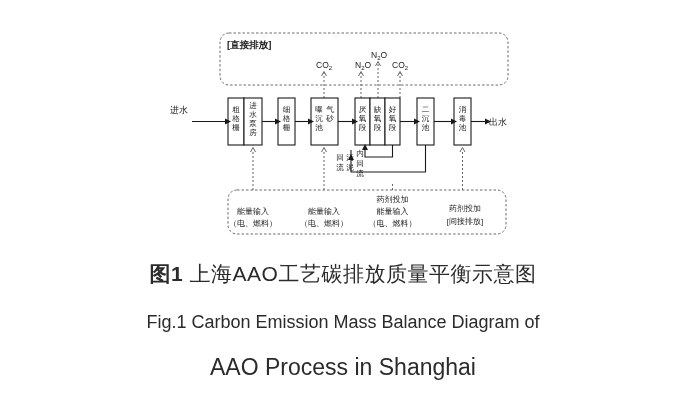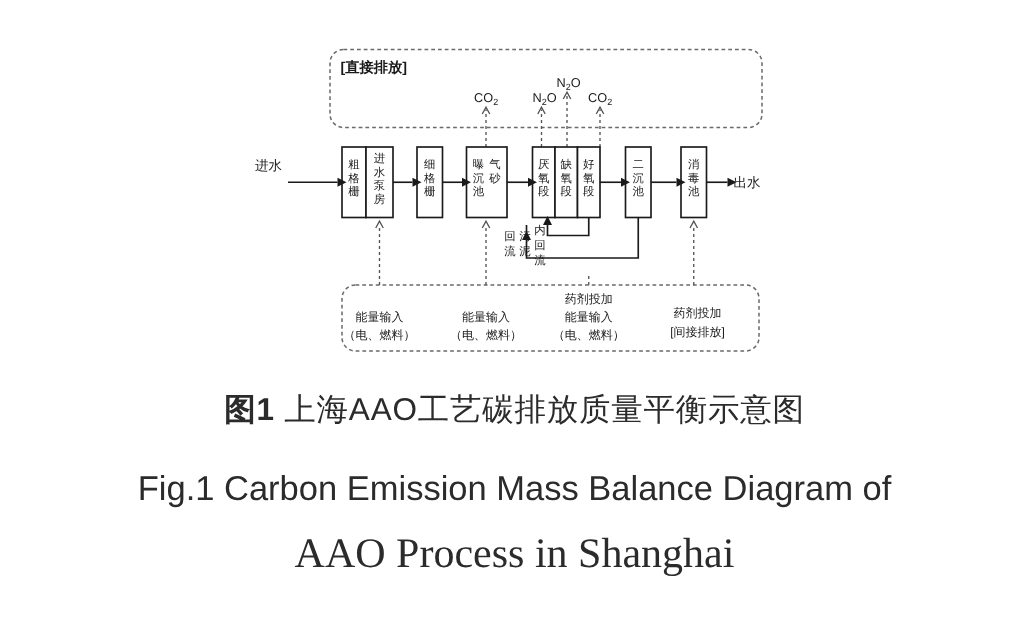--- a/index.html
+++ b/index.html
@@ -8,22 +8,22 @@
     font-family:"Liberation Sans","DejaVu Sans",sans-serif;
     color:#1d1d1d;overflow:hidden;position:relative;
   }
   #figure{position:absolute;left:0;top:0;width:686px;height:419px;}
   .cap{
     position:absolute;left:0;width:686px;text-align:center;
     color:#2b2b2b;line-height:1.15;
   }
   #cap-cn{top:262px;font-size:21px;letter-spacing:.5px;}
   #cap-cn .num{font-weight:bold;margin-top:19px;}
-  #cap-en1{top:312px;font-size:23px;}
-  #cap-en2{top:354px;font-size:28px;font-family:Liberation Serif, serif;}
+  #cap-en1{top:312px;font-size:18px;}
+  #cap-en2{top:354px;font-size:23px;}
   svg text{font-family:"Liberation Sans","DejaVu Sans",sans-serif;fill:#1a1a1a;}
 </style>
 </head>
 <body>
 
 <svg id="figure" viewBox="0 0 686 419">
 
   <rect x="220" y="33" width="288" height="52" rx="9" ry="9" fill="none" stroke="#6a6a6a" stroke-width="1" stroke-dasharray="2.5,2"></rect>
   <text x="227" y="48" font-size="9.5" font-weight="bold">[直接排放]</text>
 

